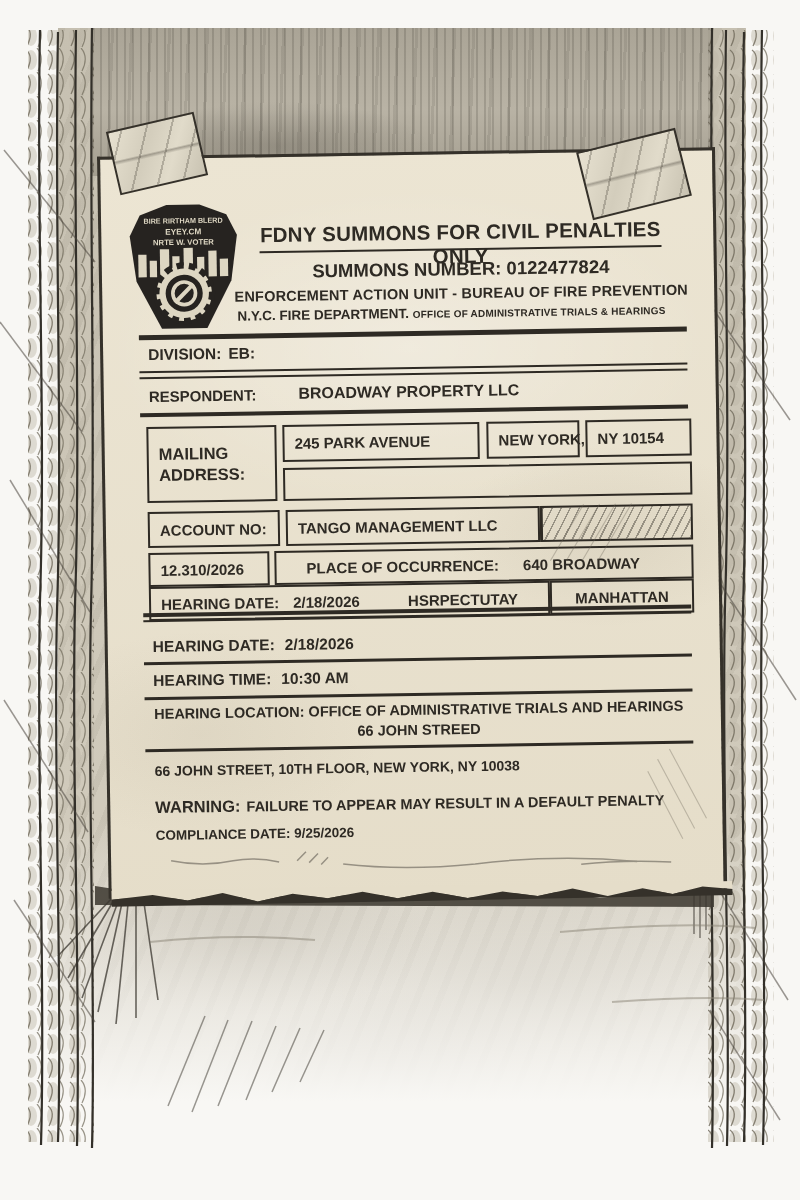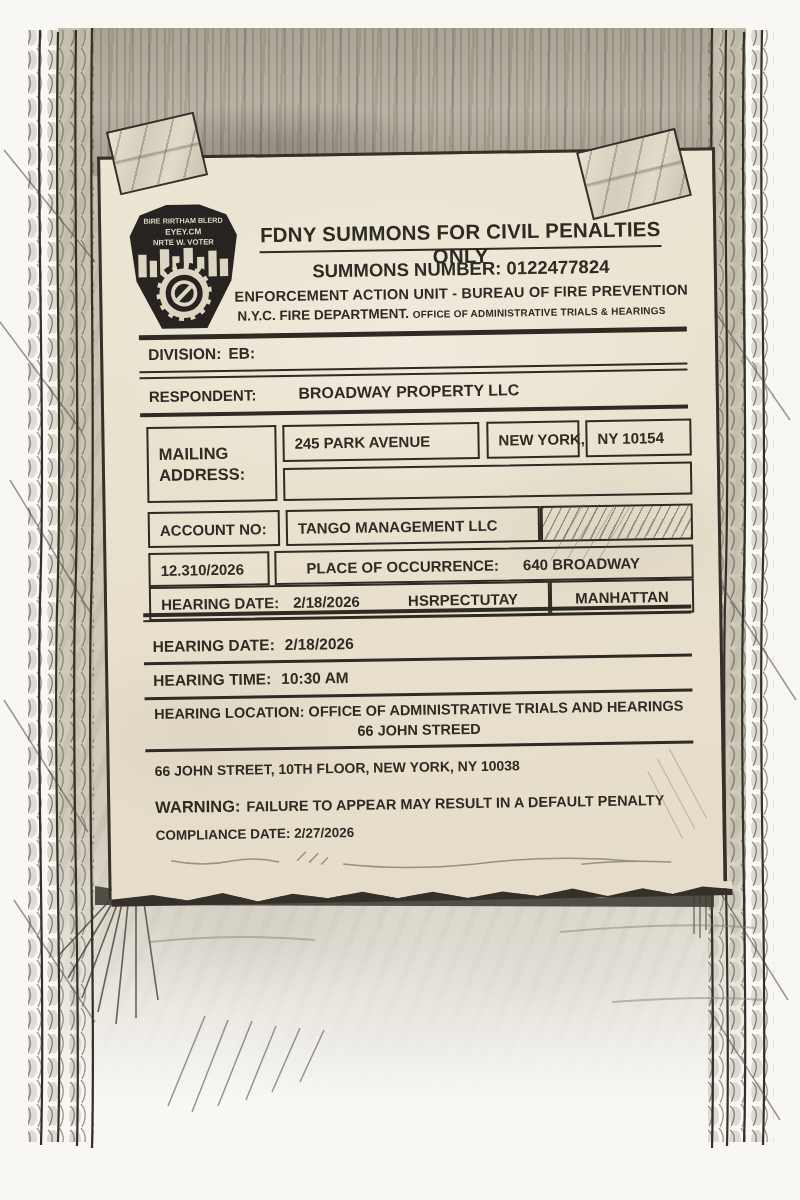--- a/index.html
+++ b/index.html
@@ -281,21 +281,21 @@
     <div class="rule rthin rt3"></div>
 
     <div class="addr">66 JOHN STREET, 10TH FLOOR, NEW YORK, NY 10038</div>
 
     <div class="warn">
       <span class="wl">WARNING:</span>
       <span style="position:static">FAILURE TO APPEAR MAY RESULT IN A DEFAULT PENALTY</span>
     </div>
     <div class="compliance">
       <span style="position:static">COMPLIANCE DATE:</span>
-      <span style="position:static">2/27/2026</span>
+      <span style="position:static">9/25/2026</span>
     </div>
 
     <svg class="paper-decor" width="612" height="736" viewBox="0 0 612 736">
       <g stroke="#57524a" stroke-width="1.5" fill="none" opacity="0.55">
         <path d="M60,702 q32,7 62,1 q22,-4 46,2"></path>
         <path d="M232,708 q62,8 132,2 q82,-9 162,0"></path>
         <path d="M186,704 l9,-9 m3,11 l9,-9 m3,11 l7,-7"></path>
         <path d="M470,712 q40,-4 90,-1"></path>
       </g>
       <g stroke="#6b6558" stroke-width="1.1" opacity="0.35">

